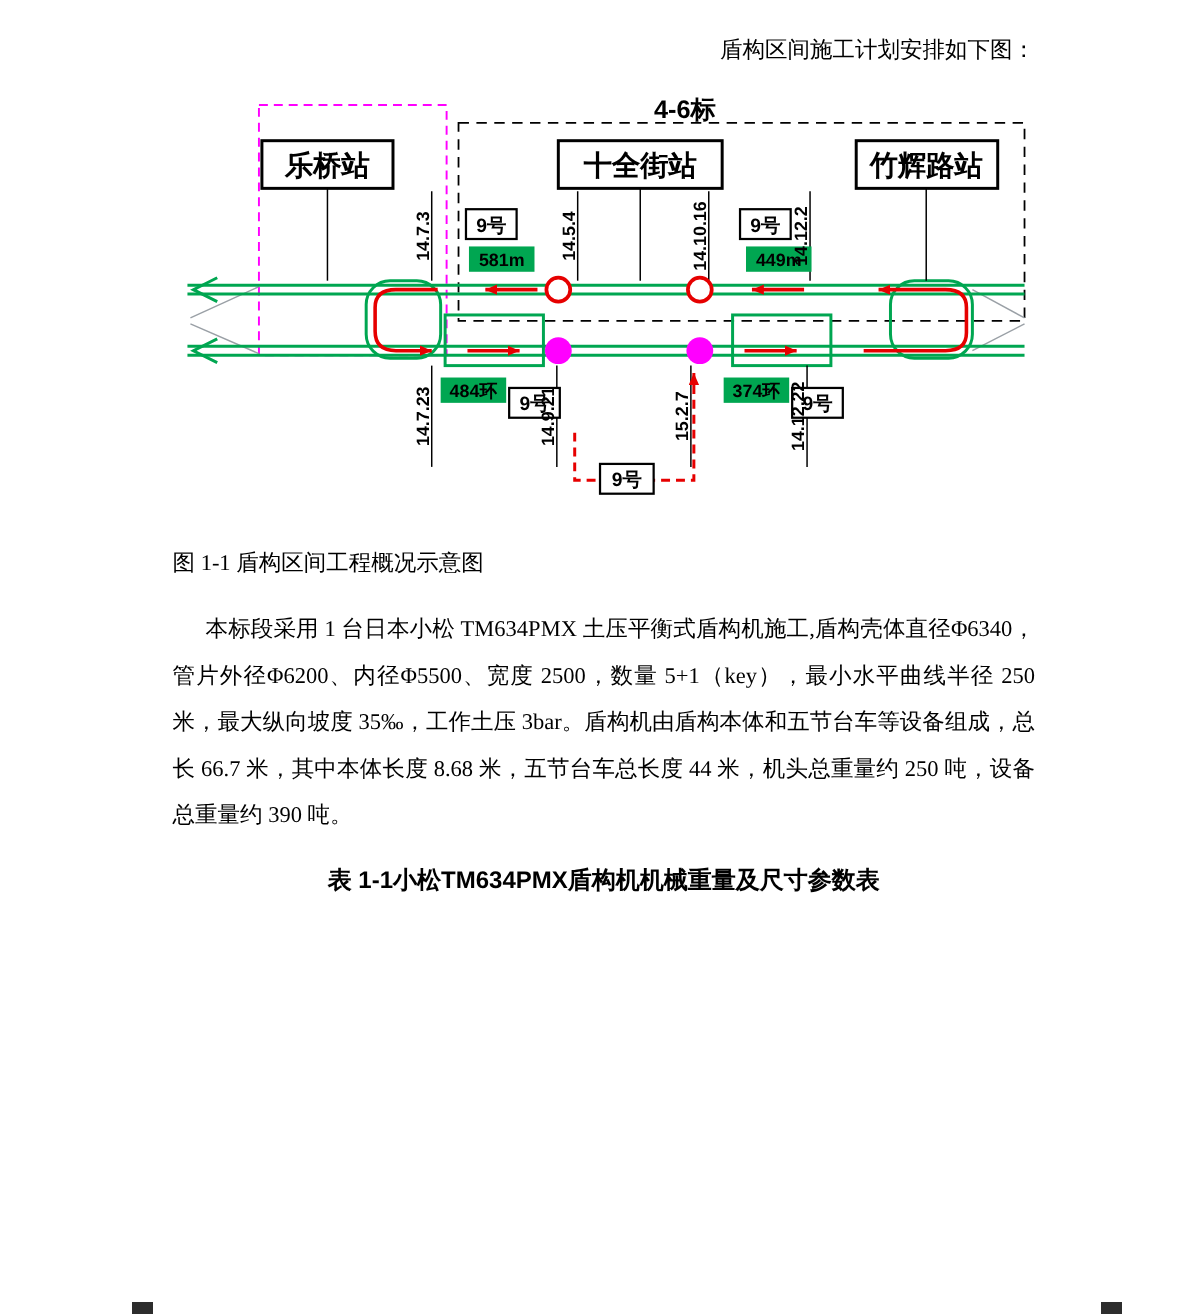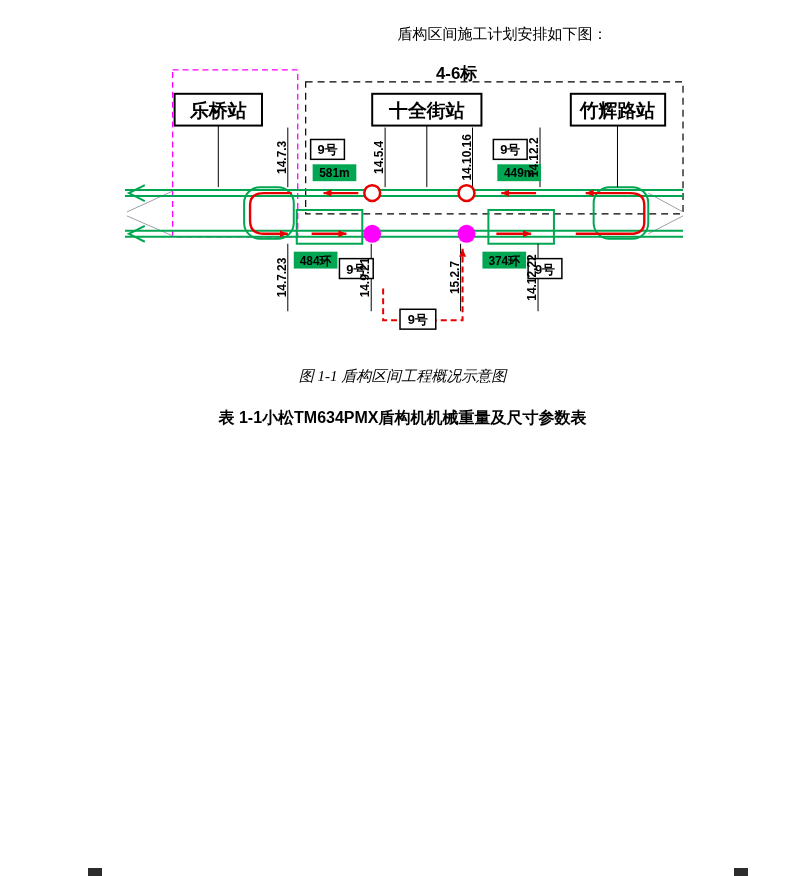--- a/index.html
+++ b/index.html
@@ -2,24 +2,24 @@
 <html><head>
 <meta charset="utf-8">
 <style>
   html,body{margin:0;padding:0;}
   body{
     width:793px;height:876px;background:#ffffff;position:relative;overflow:hidden;
     font-family:"Liberation Serif","DejaVu Serif",serif;color:#000;
   }
   .content{position:absolute;left:115px;top:0;width:575px;padding-top:4px;}
   .body-text{font-size:15px;line-height:31px;text-align:justify;}
-  .p2{text-align:center;padding-left:200px;}
+  .p2{text-align:right;padding-left:200px;}
   .first-indent{text-indent:22px;}
   .figure-wrap{margin-top:5px;height:283px;position:relative;}
-  .caption{font-size:15px;line-height:27px;text-align:center;font-style:italic;}
+  .caption{font-size:15px;line-height:27px;text-align:left;}
   .table-title{font-family:"Liberation Sans","DejaVu Sans",sans-serif;font-weight:bold;
     font-size:16px;line-height:26px;text-align:center;margin-top:2px;}
   .edge-mark{position:absolute;height:8px;width:14px;background:#2d2d2d;}
   .edge-mark.left{left:88px;top:868px;}
   .edge-mark.right{left:734px;top:868px;}
 
   
   .diagram-svg{display:block;}
   .diagram-svg text{font-family:"Liberation Sans","DejaVu Sans",sans-serif;fill:#000;}
   .station-rect{fill:#fff;stroke:#000;stroke-width:2;}
@@ -176,20 +176,21 @@
         <text class="date-label" text-anchor="middle" transform="rotate(-90 254 214)" x="254" y="214">14.9.21</text>
         <text class="date-label" text-anchor="middle" transform="rotate(-90 344 214)" x="344" y="214">15.2.7</text>
         <text class="date-label" text-anchor="middle" transform="rotate(-90 422 214)" x="422" y="214">14.12.22</text>
       </g>
     </svg>
   </div>
 
   <p class="caption">图 1-1 盾构区间工程概况示意图</p>
 
 
+  <p class="body-text first-indent">本标段采用 1 台日本小松 TM634PMX 土压平衡式盾构机施工,盾构壳体直径Φ6340，管片外径Φ6200、内径Φ5500、宽度 2500，数量 5+1（key），最小水平曲线半径 250 米，最大纵向坡度 35‰，工作土压 3bar。盾构机由盾构本体和五节台车等设备组成，总长 66.7 米，其中本体长度 8.68 米，五节台车总长度 44 米，机头总重量约 250 吨，设备总重量约 390 吨。</p>
 
 
   <p class="table-title">表 1-1小松TM634PMX盾构机机械重量及尺寸参数表</p>
 
 </div>
 
 <div class="edge-mark left"></div>
 <div class="edge-mark right"></div>
 
 </body></html>

